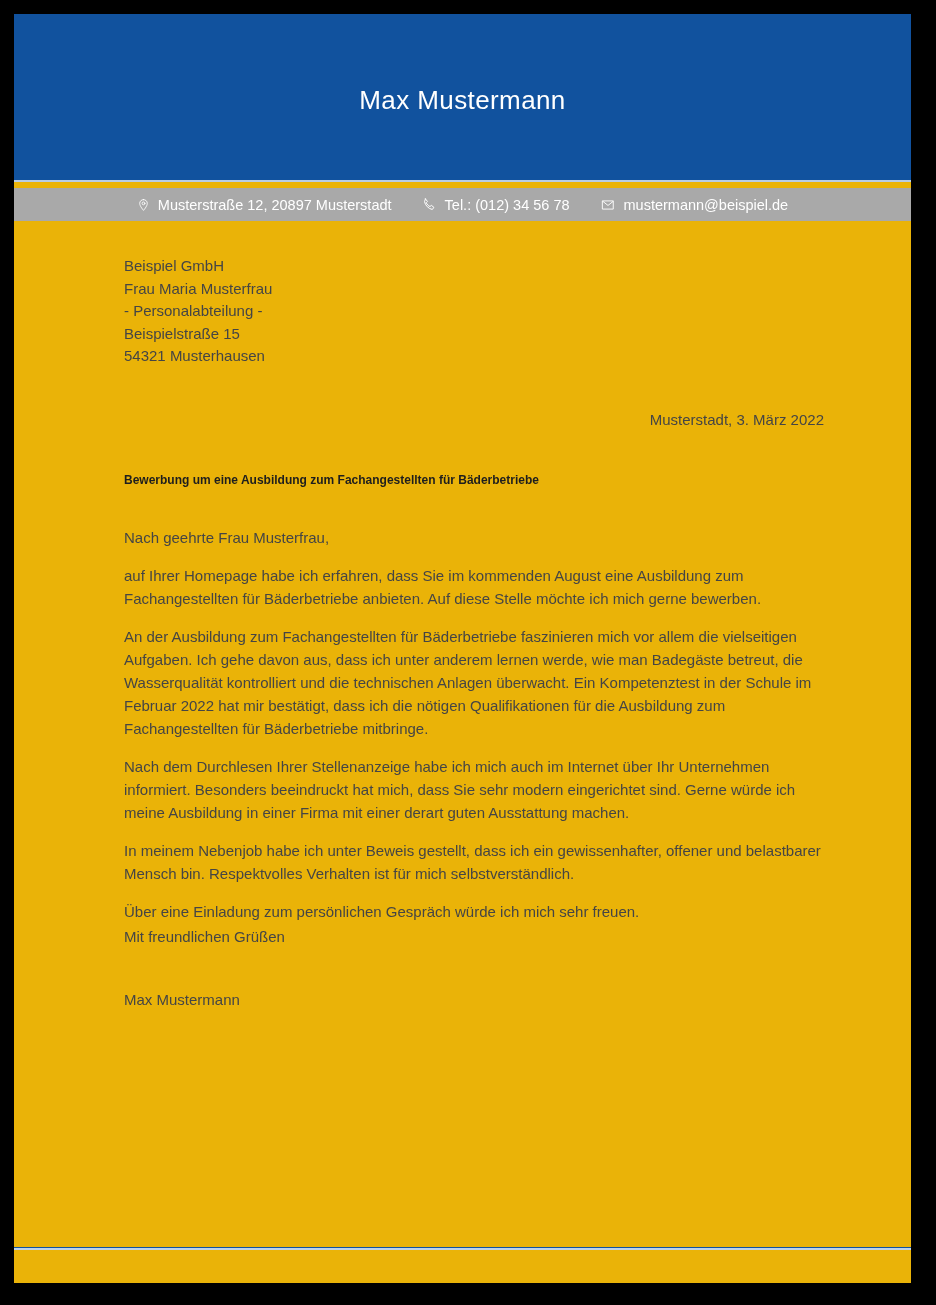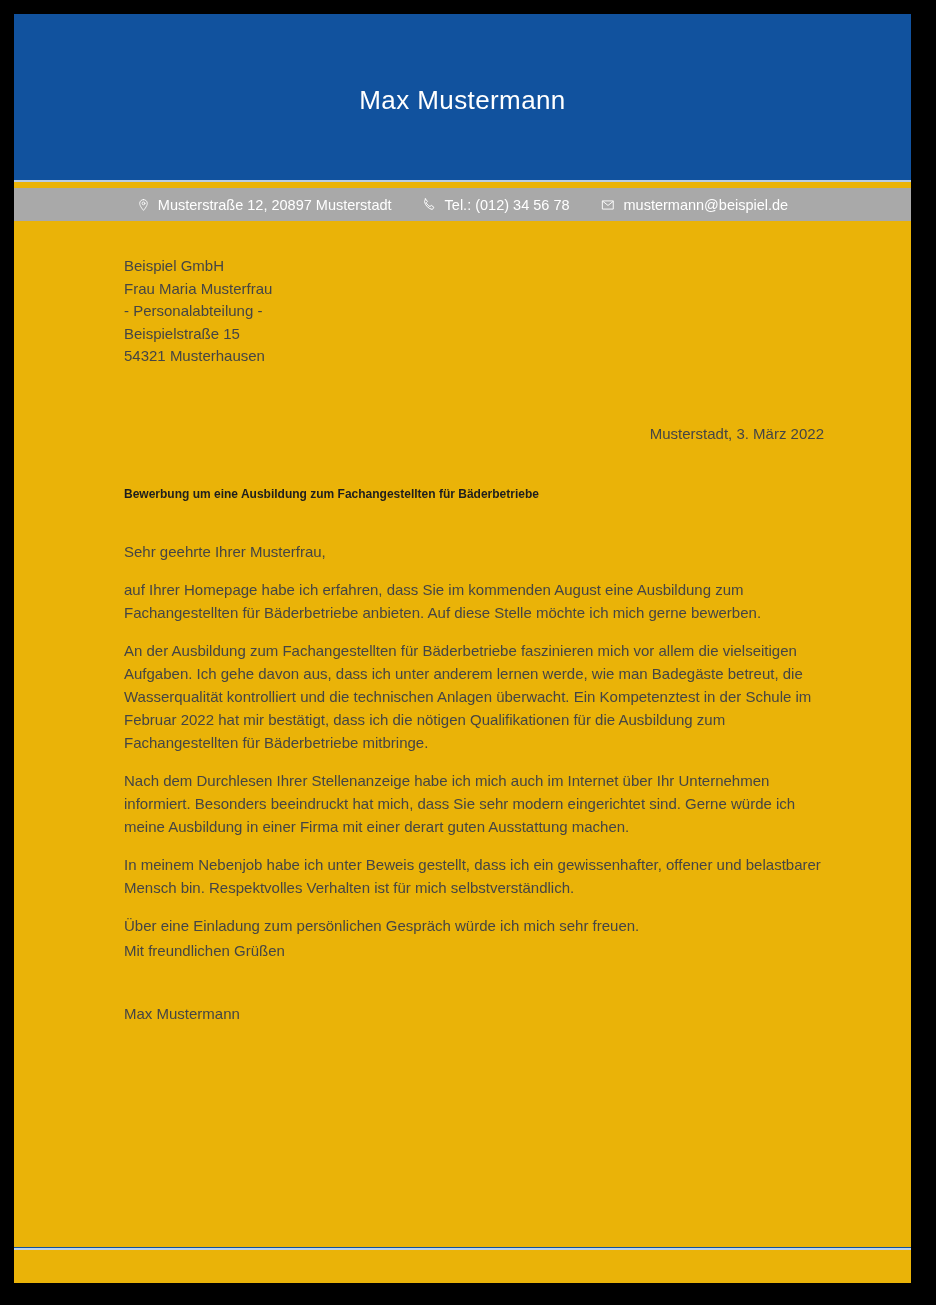--- a/index.html
+++ b/index.html
@@ -51,21 +51,21 @@
     white-space:nowrap;
   }
   .contact-item svg { display:block; stroke:#ffffff; fill:none; stroke-width:1.6; stroke-linecap:round; stroke-linejoin:round; }
   .letter {
     padding:34px 87px 0 110px;
     color:#454545;
     font-size:15px;
     line-height:23px;
   }
   .recipient div { line-height:22.5px; }
-  .date-line { margin-top:54px; text-align:right; }
+  .date-line { margin-top:40px; text-align:right; }
   .subject {
     margin-top:38px;
     font-size:12px;
     font-weight:bold;
     color:#1e1e1e;
   }
   .salutation { margin-top:34px; }
   .para { margin-top:15px; }
   .closing { margin-top:2px; }
   .signature { margin-top:40px; }
@@ -123,21 +123,21 @@
       <div>Frau Maria Musterfrau</div>
       <div>- Personalabteilung -</div>
       <div>Beispielstraße 15</div>
       <div>54321 Musterhausen</div>
     </div>
 
     <div class="date-line">Musterstadt, 3. März 2022</div>
 
     <div class="subject">Bewerbung um eine Ausbildung zum Fachangestellten für Bäderbetriebe</div>
 
-    <p class="salutation">Sehr geehrte Ihrer Musterfrau,</p>
+    <p class="salutation">Nach geehrte Frau Musterfrau,</p>
 
     <p class="para">auf Ihrer Homepage habe ich erfahren, dass Sie im kommenden August eine Ausbildung zum Fachangestellten für Bäderbetriebe anbieten. Auf diese Stelle möchte ich mich gerne bewerben.</p>
     <p class="para">An der Ausbildung zum Fachangestellten für Bäderbetriebe faszinieren mich vor allem die vielseitigen Aufgaben. Ich gehe davon aus, dass ich unter anderem lernen werde, wie man Badegäste betreut, die Wasserqualität kontrolliert und die technischen Anlagen überwacht. Ein Kompetenztest in der Schule im Februar 2022 hat mir bestätigt, dass ich die nötigen Qualifikationen für die Ausbildung zum Fachangestellten für Bäderbetriebe mitbringe.</p>
     <p class="para">Nach dem Durchlesen Ihrer Stellenanzeige habe ich mich auch im Internet über Ihr Unternehmen informiert. Besonders beeindruckt hat mich, dass Sie sehr modern eingerichtet sind. Gerne würde ich meine Ausbildung in einer Firma mit einer derart guten Ausstattung machen.</p>
     <p class="para">In meinem Nebenjob habe ich unter Beweis gestellt, dass ich ein gewissenhafter, offener und belastbarer Mensch bin. Respektvolles Verhalten ist für mich selbstverständlich.</p>
     <p class="para">Über eine Einladung zum persönlichen Gespräch würde ich mich sehr freuen.</p>
 
     <p class="closing">Mit freundlichen Grüßen</p>
 
     <p class="signature">Max Mustermann</p>

